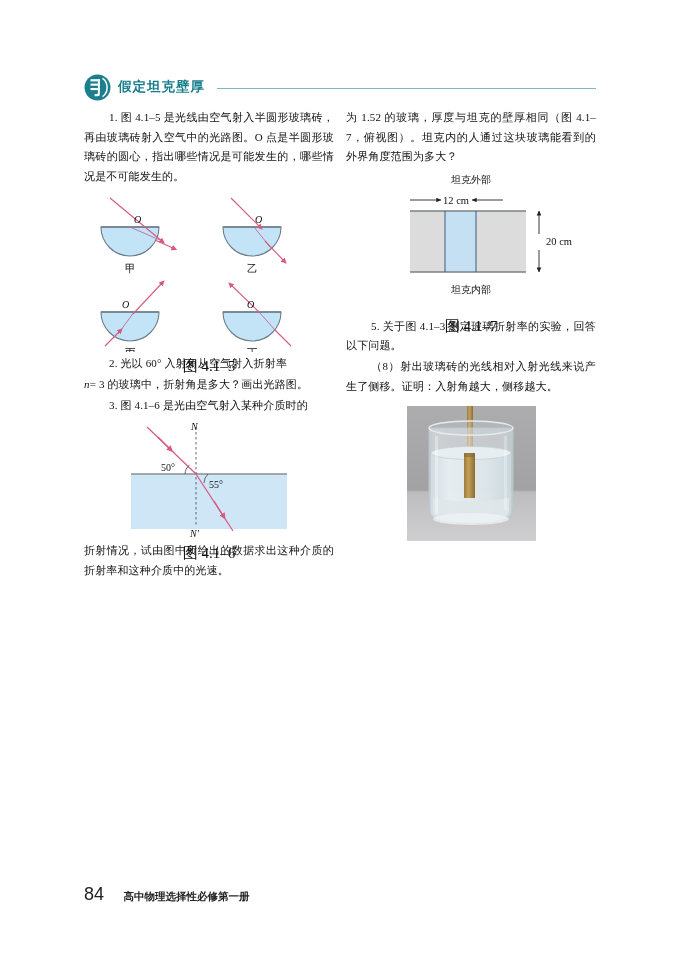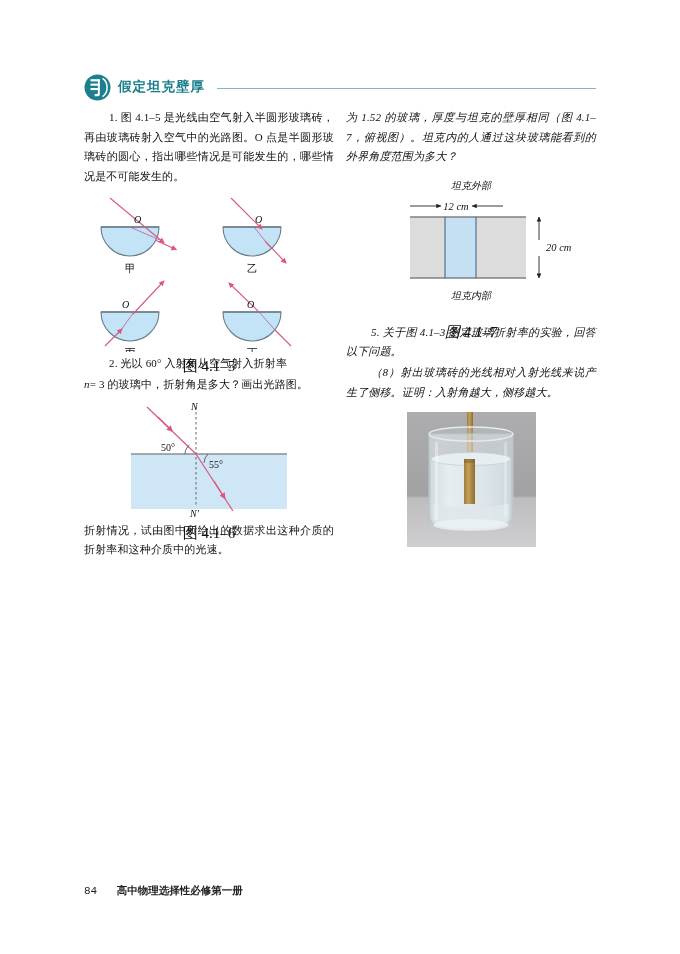--- a/index.html
+++ b/index.html
@@ -16,21 +16,21 @@
   
   .header{position:absolute;left:84px;top:70px;width:512px;height:34px;display:flex;align-items:center;}
   .hdr-icon{width:27px;height:27px;flex:0 0 27px;position:relative;}
   .hdr-icon svg{display:block;}
   .hdr-title{font-family:"DejaVu Sans","Liberation Sans",sans-serif;font-size:13.5px;font-weight:bold;color:#177d8c;letter-spacing:1px;margin-left:7px;white-space:nowrap;}
   .hdr-rule{flex:1 1 auto;height:1px;background:#7fb8c4;margin-left:12px;margin-top:2px;}
 
   
   .col{position:absolute;top:108px;width:250px;}
   .col-left{left:84px;}
-  .col-right{left:346px;font-style:italic;}
+  .col-right{left:346px;}
 
   p.body{
     margin:0 0 1px 0;
     font-size:11px;
     line-height:19.6px;
     text-align:justify;
     text-justify:inter-ideograph;
     letter-spacing:0.15px;
     text-indent:0;
   }
@@ -45,31 +45,31 @@
 
   
   .fig415{margin:8px 0 0 0;position:relative;height:160px;}
   .fig415 svg{display:block;margin:0 auto;}
 
   
   .fig416{margin:6px 0 0 0;position:relative;height:120px;}
   .fig416 svg{display:block;margin:0 auto;}
 
   
-  .fig417{margin:11px 0 0 0;height:145px;}
+  .fig417{margin:5px 0 0 0;height:145px;}
   .fig417 svg{display:block;margin:0 auto;}
 
   
   .fig418{margin:10px 0 0 0;}
   .photo-wrap{width:129px;height:135px;margin:0 auto;position:relative;overflow:hidden;background:#9a9a9c;}
   .photo-wrap svg{display:block;}
 
   
   .footer{position:absolute;left:84px;top:884px;font-size:11px;color:#222;font-family:"DejaVu Sans","Liberation Sans",sans-serif;}
-  .footer .pg{font-family:Liberation Mono, monospace;font-size:11px;}
+  .footer .pg{font-family:Liberation Sans, sans-serif;font-size:18px;}
   .footer .ft{margin-left:16px;font-size:10.5px;font-weight:bold;text-align:right;}
 </style>
 </head>
 <body>
 
 <div class="page">
 
   <div class="header">
     <span class="hdr-icon">
       <svg width="27" height="27" viewBox="0 0 27 27">
@@ -136,20 +136,21 @@
           <text x="158" y="114" font-family="Liberation Serif, serif" font-style="italic" font-size="10" fill="#111">O</text>
           <text x="158" y="162" font-family="DejaVu Sans, sans-serif" font-size="10.5" fill="#111">丁</text>
         </g>
       </svg>
       <p class="fcap">图 4.1–5</p>
     </div>
 
     <p class="body indent">2. 光以 60° 入射角从空气射入折射率</p>
     <p class="body"><i class="it">n</i><span>= 3 的玻璃中，折射角是多大？画出光路图。</span></p>
 
+    <p class="body indent">3. 图 4.1–6 是光由空气射入某种介质时的</p>
 
     <div class="fig416">
       <svg width="200" height="118" viewBox="0 0 200 118">
         <defs>
           <marker id="ar2" markerWidth="7" markerHeight="7" refX="3" refY="2.6" orient="auto">
             <path d="M0,0 L5.4,2.6 L0,5.2 z" fill="#d9597f"></path>
           </marker>
         </defs>
 
         <rect x="22" y="53" width="156" height="55" fill="#cfe6f7"></rect>

